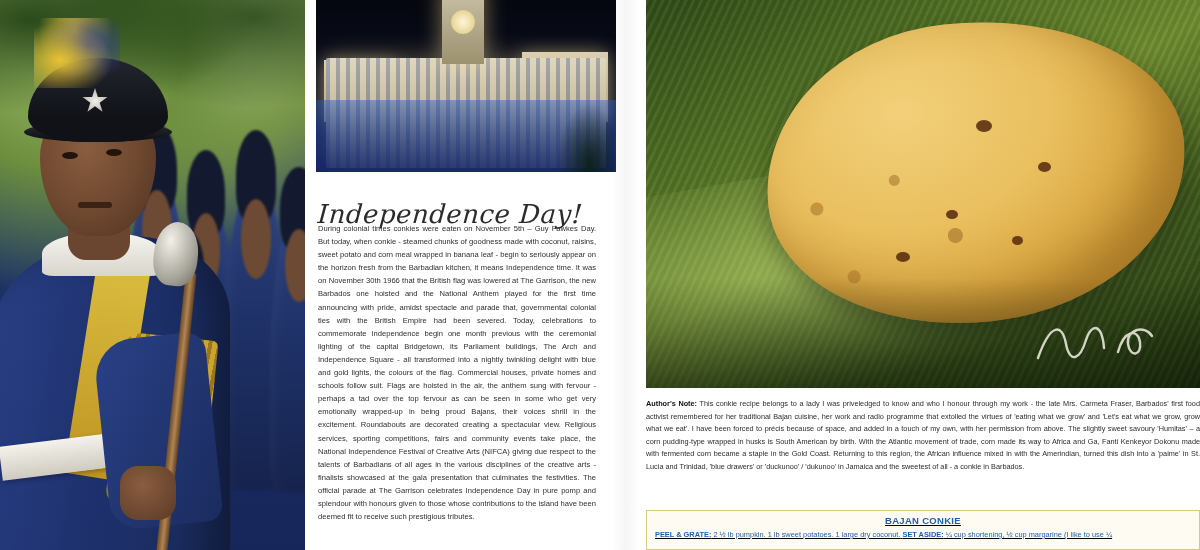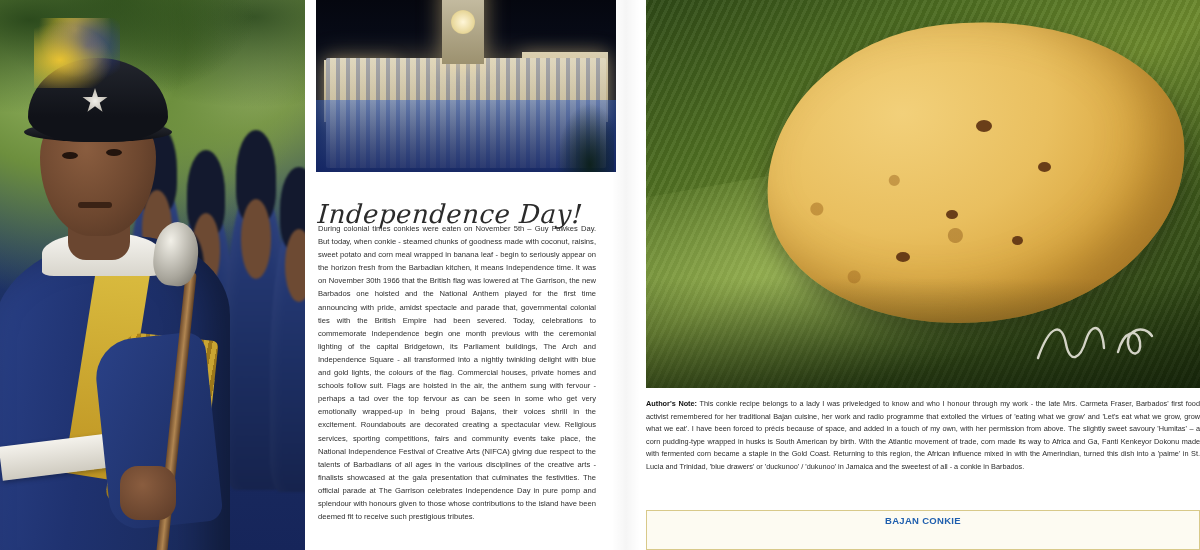--- a/index.html
+++ b/index.html
@@ -296,20 +296,21 @@
     text-align: justify;
   }
   .authors-note b { color: #111; }
 
   .recipe-box {
     position: absolute; left: 0; top: 510px; width: 554px; height: 40px;
     border: 1px solid #d8c98a;
     background: #fdfbf2;
     padding: 4px 8px 0 8px;
     overflow: hidden;
+    text-decoration: underline;
   }
   .recipe-title {
     text-align: center;
     color: #1f5fae;
     font-weight: bold;
     font-size: 9.5px;
     letter-spacing: .3px;
     margin-bottom: 3px;
   }
   .recipe-body {
@@ -400,16 +401,20 @@
         <path d="M86 38 C 92 16, 106 14, 108 28 C 110 42, 98 44, 96 30 C 94 16, 112 10, 120 22" fill="none" stroke="currentColor" stroke-width="2.4" stroke-linecap="round"></path>
       </svg>
     </div>
 
     <div class="authors-note">
       <b>Author's Note:</b><span> This conkie recipe belongs to a lady I was priveledged to know and who I honour through my work - the late Mrs. Carmeta Fraser, Barbados' first food activist remembered for her traditional Bajan cuisine, her work and radio programme that extolled the virtues of 'eating what we grow' and 'Let's eat what we grow, grow what we eat'. I have been forced to précis because of space, and added in a touch of my own, with her permission from above. The slightly sweet savoury 'Humitas' – a corn pudding-type wrapped in husks is South American by birth. With the Atlantic movement of trade, corn made its way to Africa and Ga, Fanti Kenkeyor Dokonu made with fermented corn became a staple in the Gold Coast. Returning to this region, the African influence mixed in with the Amerindian, turned this dish into a 'paime' in St. Lucia and Trinidad, 'blue drawers' or 'duckunoo' / 'dukunoo' in Jamaica and the sweetest of all - a conkie in Barbados.</span>
     </div>
 
     <div class="recipe-box">
       <div class="recipe-title">BAJAN CONKIE</div>
+      <div class="recipe-body">
+        <b>PEEL &amp; GRATE:</b><span> 2 ½ lb pumpkin. 1 lb sweet potatoes. 1 large dry coconut.</span>
+        <b>SET ASIDE:</b><span> ¼ cup shortening, ½ cup margarine (I like to use ¼</span>
+      </div>
     </div>
   </div>
 
 </div>
 
 </body></html>

